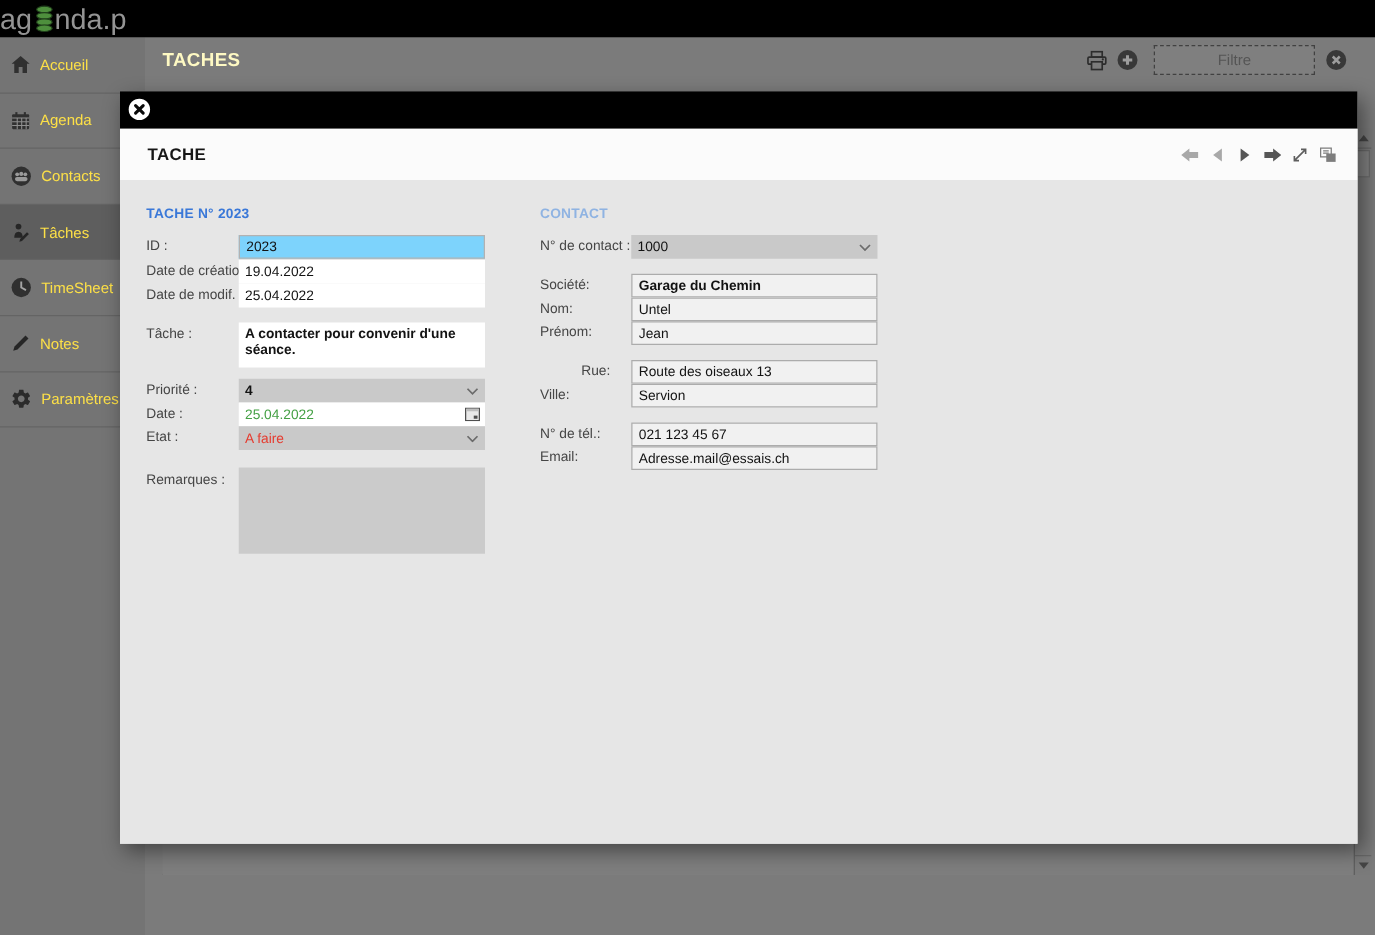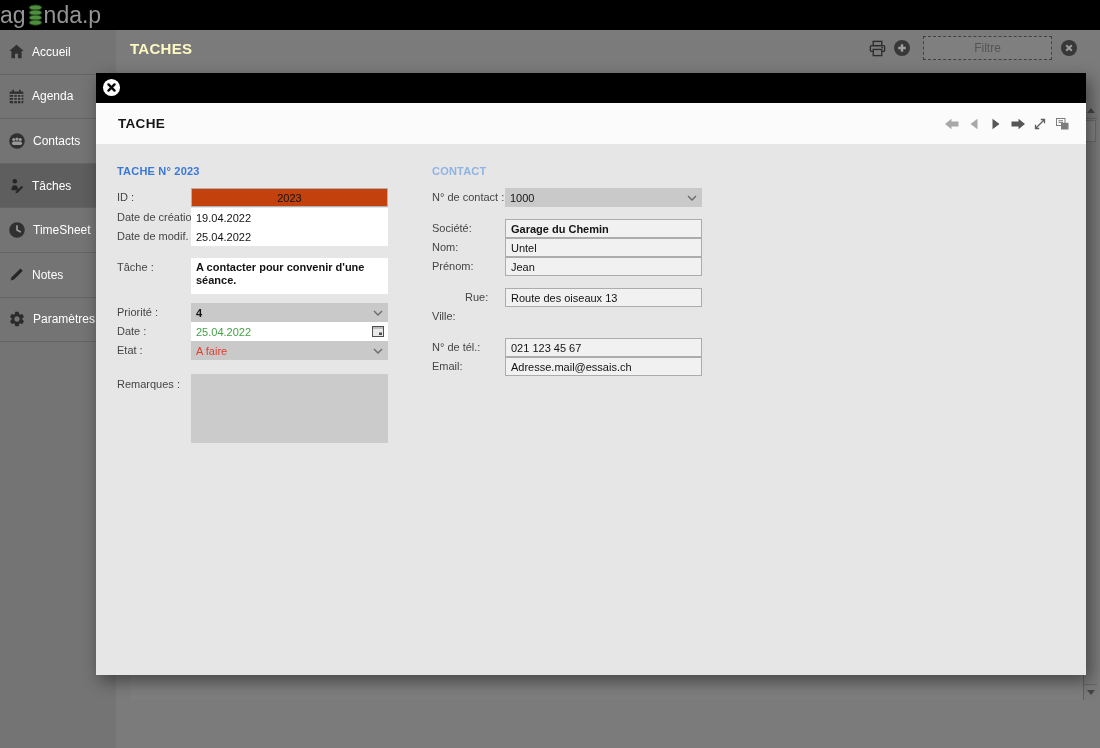--- a/index.html
+++ b/index.html
@@ -10,21 +10,21 @@
   .topbar { position:absolute; left:0; top:0; width:1100px; height:30px; background:#000;
             display:flex; align-items:center; justify-content:flex-start; padding-right:12px; }
   .logo { color:#949494; font-size:23px; display:flex; align-items:center; line-height:1; }
   .logo svg { margin:0 1px 0 2px; }
 
   
   .sidebar { position:absolute; left:0; top:30px; width:116px; height:718px; background:#747474; }
   .side-item { height:44.6px; display:flex; align-items:center; gap:7px; padding-left:8px;
                border-bottom:1px solid #646464; cursor:pointer; }
   .side-item.selected { background:#5e5e5e; }
-  .side-item .lab { color:#ffffff; font-size:12px; }
+  .side-item .lab { color:#fde047; font-size:12px; }
   .side-item svg { flex:none; }
 
   
   .main { position:absolute; left:116px; top:30px; width:984px; height:718px; background:#7b7b7b; }
   .toolbar { height:36px; display:flex; align-items:center; padding:0 22px 0 14px; }
   .toolbar .title { font-size:15px; font-weight:bold; color:#fef9c3; letter-spacing:.3px; }
   .toolbar .spacer { flex:1; }
   .icon-btn { display:flex; align-items:center; justify-content:center; cursor:pointer; }
   .mr6 { margin-right:6px; } .mr12 { margin-right:12px; } .mr8 { margin-right:8px; }
   .filter-input { width:129px; height:24px; background:#7f7f7f; border:1px dashed #414141;
@@ -60,21 +60,21 @@
                     display:flex; align-items:center; }
   .modal-title { padding-left:22px; font-size:13.5px; font-weight:bold; color:#161616; letter-spacing:.3px; }
   .nav-icons { margin-left:auto; display:flex; align-items:center; gap:5px; padding-right:16px; }
   .nav-icons .icon-btn { width:17px; height:17px; }
   .modal-body { position:absolute; top:71px; left:0; right:0; bottom:0; background:#e6e6e6; }
 
   .sec-title { position:absolute; font-size:11px; font-weight:bold; letter-spacing:.2px; }
   .lbl { position:absolute; font-size:11px; color:#454545; line-height:19px; }
   .fld { position:absolute; width:197px; height:19px; font-size:11px; color:#131313;
          padding:0 5px; display:flex; align-items:center; }
-  .fld.white   { background:#c2410c; border:1px solid #b2b2b2;justify-content:center; }
+  .fld.white   { background:#7dd3fc; border:1px solid #b2b2b2; }
   .fld.gray    { background:#ffffff; }
   .fld.drop    { background:#c9c9c9; cursor:pointer; }
   .fld.bordered{ background:#f1f1f1; border:1px solid #acacac; }
   .fld.multiline { align-items:flex-start; padding-top:3px; line-height:13px; }
   .fld .chev { position:absolute; right:5px; top:7px; }
   .fld .mini-cal { position:absolute; right:4px; top:4px; }
   .bold { font-weight:bold; }
 </style>
 </head>
 <body>
@@ -358,20 +358,23 @@
   <div class="fld bordered" style="left:409px; top:184px;">
     <span>Jean</span>
   </div>
 
   <div class="lbl" style="left:336px; top:215px;margin-left:33px;">Rue:</div>
   <div class="fld bordered" style="left:409px; top:215px;">
     <span>Route des oiseaux 13</span>
   </div>
 
   <div class="lbl" style="left:336px; top:234px;">Ville:</div>
+  <div class="fld bordered" style="left:409px; top:234px;">
+    <span>Servion</span>
+  </div>
 
   <div class="lbl" style="left:336px; top:265px;">N° de tél.:</div>
   <div class="fld bordered" style="left:409px; top:265px;">
     <span>021 123 45 67</span>
   </div>
 
   <div class="lbl" style="left:336px; top:284px;">Email:</div>
   <div class="fld bordered" style="left:409px; top:284px;">
     <span>Adresse.mail@essais.ch</span>
   </div>

